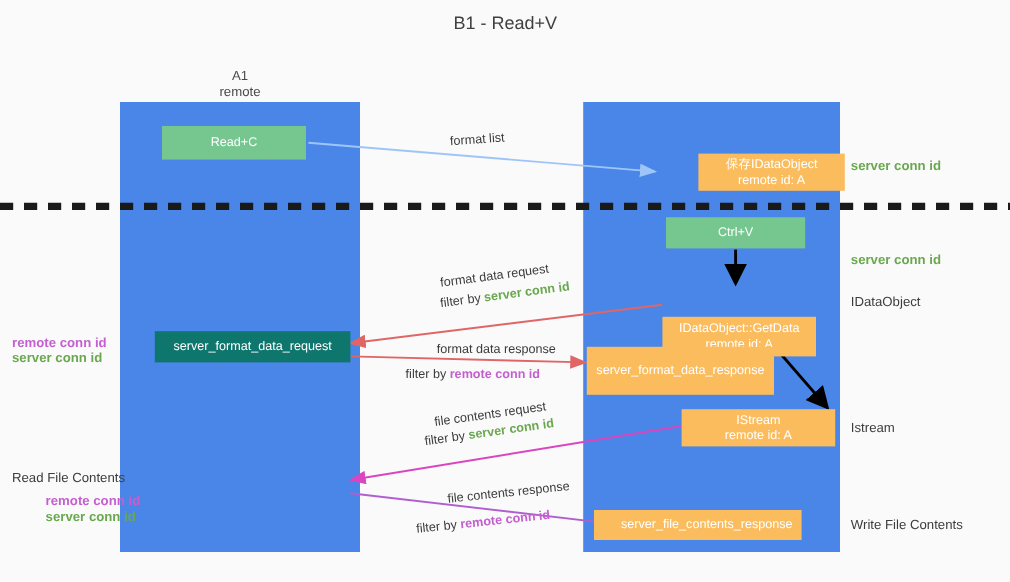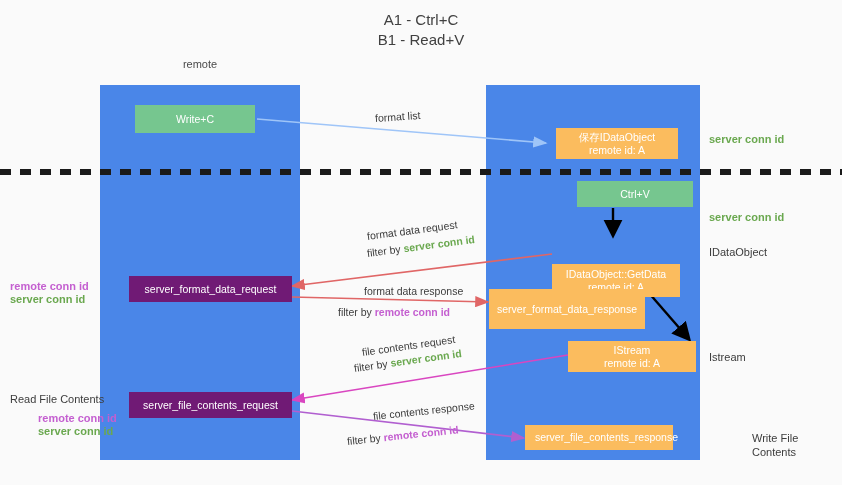--- a/index.html
+++ b/index.html
@@ -26,46 +26,46 @@
   .panel{background:#4a86e8;}
 
   .box{
     box-sizing:border-box;
     display:flex;flex-direction:column;
     align-items:center;justify-content:center;
     color:#ffffff;font-size:10.5px;line-height:13px;
     text-align:center;
   }
   .box-green{background:#76c68f;}
-  .box-orange{background:#701a75;}
+  .box-orange{background:#0f766e;}
   .box-orange2{background:#fbbc5e;}
 
   .lbl{font-size:11px;color:#3c3c3c;line-height:14px;}
   .lbl-purple{color:#c45fd0;font-weight:bold;}
   .lbl-greenb{color:#6aa84f;font-weight:bold;}
 
   .mid{font-size:10.5px;color:#3c3c3c;line-height:14px;white-space:nowrap;}
   .rot-a{transform:rotate(-7.5deg);transform-origin:left center;}
   .rot-b{transform:rotate(-4deg);transform-origin:left center;}
   .rot-c{transform:rotate(-8deg);transform-origin:left center;}
   .rot-d{transform:rotate(-6deg);transform-origin:left center;}
   .g{color:#6aa84f;font-weight:bold;}
   .p{color:#c45fd0;font-weight:bold;}
 </style>
 </head>
 <body>
 
 <div id="stage">
 
   <div class="abs title">
-    <div>A1 - Ctrl+C</div>
     <div>B1 - Read+V</div>
   </div>
 
   <div class="abs colhead" style="left:120px;top:58px;width:160px;">
+    <div>A1</div>
     <div>remote</div>
   </div>
   <div class="abs colhead" style="left:515px;top:58px;width:160px;">
   </div>
 
   <div class="abs panel" style="left:100px;top:85px;width:200px;height:375px;"></div>
   <div class="abs panel" style="left:486px;top:85px;width:214px;height:375px;"></div>
 
   <svg class="layer">
     <defs>
@@ -97,55 +97,52 @@
     <line x1="552" y1="254" x2="292" y2="286" stroke="#e06666" stroke-width="1.6" marker-end="url(#ar-red)"></line>
 
     <line x1="292" y1="297" x2="488" y2="302" stroke="#e06666" stroke-width="1.6" marker-end="url(#ar-red)"></line>
 
     <line x1="568" y1="355" x2="292" y2="400" stroke="#d946c0" stroke-width="1.6" marker-end="url(#ar-mag)"></line>
 
     <line x1="292" y1="411" x2="524" y2="438" stroke="#b15fd0" stroke-width="1.6" marker-end="url(#ar-pur)"></line>
   </svg>
 
   <div class="abs box box-green" style="left:135px;top:105px;width:120px;height:28px;">
-    <span>Write+C</span>
+    <span>Read+C</span>
   </div>
 
   <div class="abs box box-orange" style="left:129px;top:276px;width:163px;height:26px;">
     <span>server_format_data_request</span>
   </div>
 
-  <div class="abs box box-orange" style="left:129px;top:392px;width:163px;height:26px;">
-    <span>server_file_contents_request</span>
-  </div>
 
-  <div class="abs box box-orange2" style="left:556px;top:128px;width:122px;height:31px;">
+  <div class="abs box box-orange2" style="left:582px;top:128px;width:122px;height:31px;">
     <span>保存IDataObject</span>
     <span>remote id: A</span>
   </div>
 
-  <div class="abs box box-green" style="left:555px;top:181px;width:116px;height:26px;margin-left:22px;">
+  <div class="abs box box-green" style="left:555px;top:181px;width:116px;height:26px;">
     <span>Ctrl+V</span>
   </div>
 
   <div class="abs box box-orange2" style="left:552px;top:236px;width:128px;height:33px;margin-top:28px;">
     <span>IDataObject::GetData</span>
     <span>remote id: A</span>
   </div>
 
   <div class="abs box box-orange2" style="left:489px;top:289px;width:156px;height:40px;">
     <span>server_format_data_response</span>
   </div>
 
   <div class="abs box box-orange2" style="left:568px;top:341px;width:128px;height:31px;">
     <span>IStream</span>
     <span>remote id: A</span>
   </div>
 
-  <div class="abs box box-orange2" style="left:525px;top:425px;width:148px;height:25px;padding-left:15px;">
+  <div class="abs box box-orange2" style="left:495px;top:425px;width:173px;height:25px;padding-left:15px;">
     <span>server_file_contents_response</span>
   </div>
 
   <div class="abs mid rot-b" style="left:375px;top:111px;">format list</div>
 
   <div class="abs mid rot-a" style="left:367px;top:229px;">format data request</div>
   <div class="abs mid rot-a" style="left:367px;top:246px;">
     <span>filter by </span><span class="g">server conn id</span>
   </div>
 
@@ -161,21 +158,21 @@
 
   <div class="abs mid rot-d" style="left:373px;top:409px;">file contents response</div>
   <div class="abs mid rot-d" style="left:347px;top:434px;">
     <span>filter by </span><span class="p">remote conn id</span>
   </div>
 
   <div class="abs lbl lbl-greenb" style="left:709px;top:132px;">server conn id</div>
   <div class="abs lbl lbl-greenb" style="left:709px;top:210px;">server conn id</div>
   <div class="abs lbl" style="left:709px;top:245px;">IDataObject</div>
   <div class="abs lbl" style="left:709px;top:350px;">Istream</div>
-  <div class="abs lbl" style="left:709px;top:431px;margin-left:43px;">Write File Contents</div>
+  <div class="abs lbl" style="left:709px;top:431px;">Write File Contents</div>
 
   <div class="abs lbl lbl-purple" style="left:10px;top:279px;">remote conn id</div>
   <div class="abs lbl lbl-greenb" style="left:10px;top:292px;">server conn id</div>
 
   <div class="abs lbl" style="left:10px;top:392px;">Read File Contents</div>
   <div class="abs lbl lbl-purple" style="left:38px;top:411px;">remote conn id</div>
   <div class="abs lbl lbl-greenb" style="left:38px;top:424px;">server conn id</div>
 
 </div>
 

